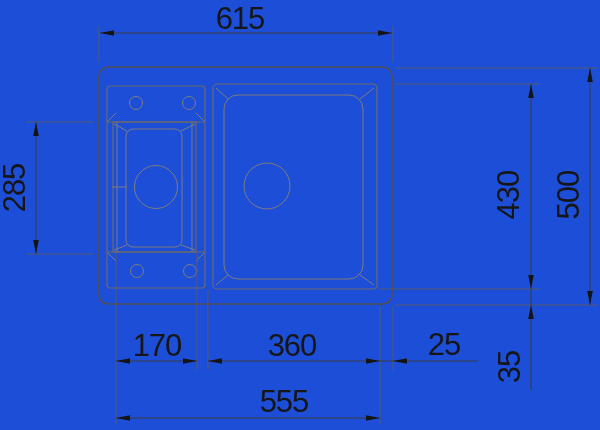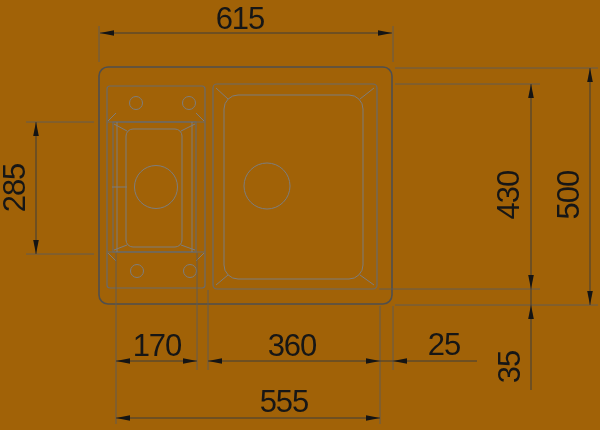--- a/index.html
+++ b/index.html
@@ -1,16 +1,16 @@
 <!DOCTYPE html>
 <html><head>
 <meta charset="utf-8">
 <style>
   html,body{margin:0;padding:0;background:#fff;}
-  .stage{position:relative;width:600px;height:430px;background:#a16207;overflow:hidden;
+  .stage{position:relative;width:600px;height:430px;background:#1d4ed8;overflow:hidden;
          font-family:"Liberation Sans", sans-serif;}
   svg{display:block;}
   text{font-family:"Liberation Sans", sans-serif;fill:#161616;}
   .dim-label{font-size:31px;letter-spacing:-1px;}
   .thin{stroke:#7d7d7d;stroke-width:1;fill:none;}
   .med{stroke:#6a6a6a;stroke-width:1.2;fill:none;}
   .outer{stroke:#4f4f4f;stroke-width:1.6;fill:none;}
   .dimline{stroke:#3c3c3c;stroke-width:1;fill:none;}
   .extline{stroke:#5c5c5c;stroke-width:0.9;fill:none;}
   .arrow{fill:#141414;stroke:none;}

